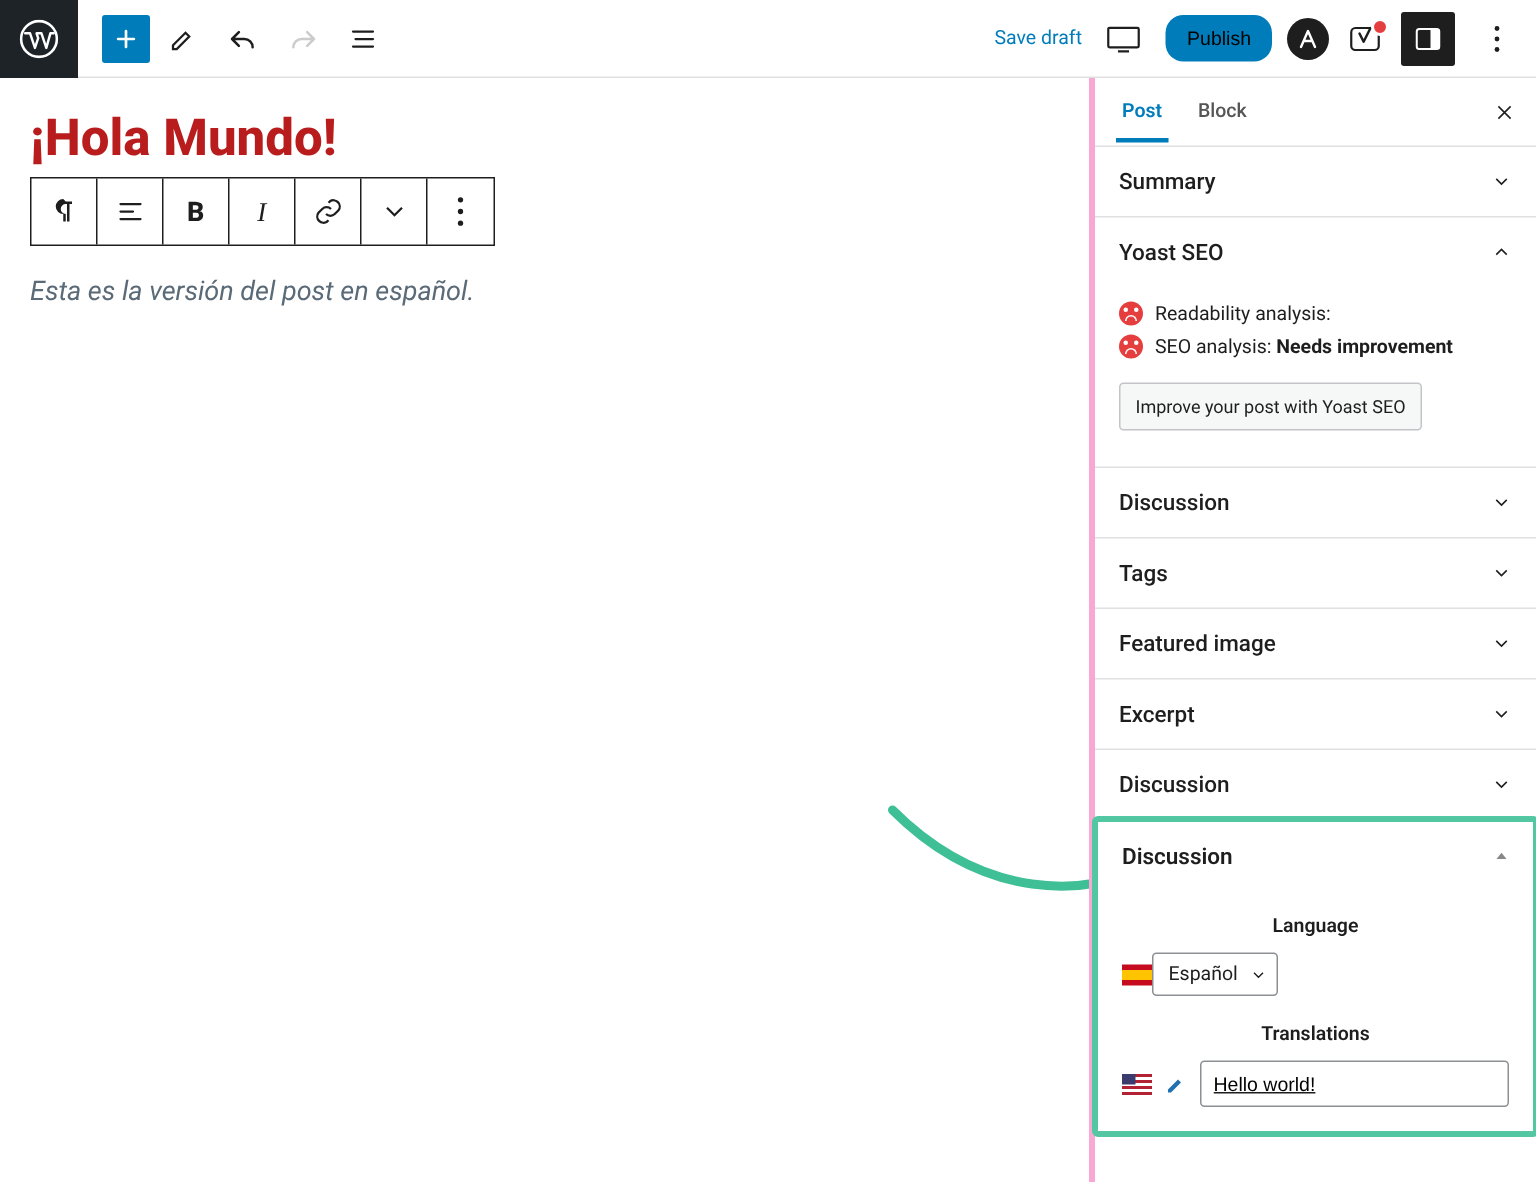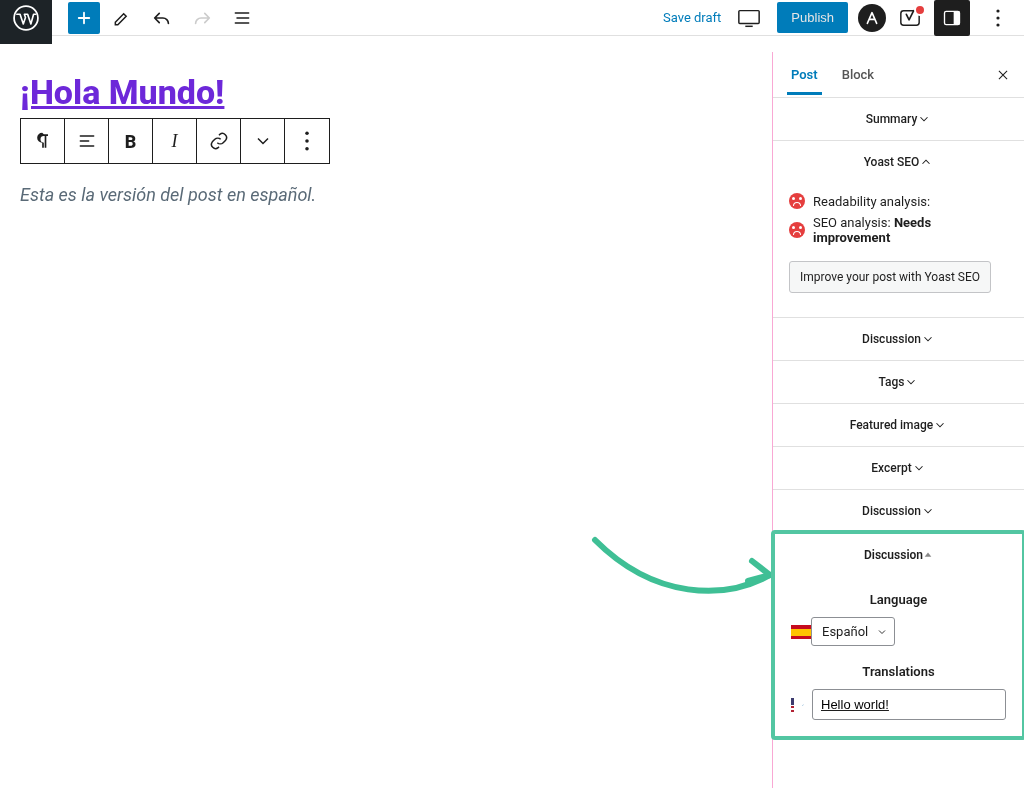--- a/index.html
+++ b/index.html
@@ -9,21 +9,21 @@
     color: #1e1e1e;
     background: #fff;
     width: 1024px;
     height: 788px;
     overflow: hidden;
     position: relative;
   }
 
   
   .topbar {
-    height: 36px;
+    height: 52px;
     display: flex;
     align-items: center;
     border-bottom: 1px solid #e0e0e0;
   }
   .wp-logo {
     width: 52px; height: 52px;
     background: #1d2327;
     display: flex; align-items: center; justify-content: center;
     color: #fff;
   }
@@ -41,22 +41,22 @@
     cursor:pointer; color:#1e1e1e;
   }
   .tb-iconbtn.disabled { color:#bcbcbc; }
   .tb-spacer { flex:1; }
   .tb-right { display:flex; align-items:center; gap: 10px; padding-right: 8px; }
   .save-draft { color:#007cba; cursor:pointer; font-size:13px; }
   .preview-btn, .settings-btn, .more-btn {
     width:36px; height:36px; display:flex; align-items:center; justify-content:center; cursor:pointer;
   }
   .publish-btn {
-    background:#007cba; color:#e5e5e5; border:none;
-    padding: 8px 14px; border-radius:2px; cursor:pointer; font-size:13px;
+    background:#007cba; color:#000000; border:none;
+    padding: 8px 14px; border-radius:12px; cursor:pointer; font-size:13px;
   }
   .plugin-badge-a {
     width:28px; height:28px; border-radius:50%; background:#1e1e1e;
     color:#fff; display:flex; align-items:center; justify-content:center;
     font-weight:700; font-size:15px;
   }
   .plugin-badge-y {
     position:relative; width:28px; height:28px;
     display:flex; align-items:center; justify-content:center;
   }
@@ -70,21 +70,21 @@
     width:36px; height:36px; background:#1e1e1e; color:#fff;
     display:flex; align-items:center; justify-content:center; border-radius:2px;
   }
 
   
   .canvas {
     position:absolute; top:52px; left:0; right:258px; bottom:0;
     padding: 20px;
   }
   .post-title {
-    font-size: 34px; font-weight: 800; color:#6d28d9;text-decoration:underline;
+    font-size: 34px; font-weight: 800; color:#b91c1c;
   }
   .block-toolbar {
     display:inline-flex; border:1px solid #1e1e1e; margin-top:6px; background:#fff;
   }
   .bt-cell {
     width:44px; height:44px; display:flex; align-items:center; justify-content:center;
     border-right:1px solid #1e1e1e; cursor:pointer;
   }
   .bt-cell:last-child { border-right:none; }
   .bt-cell svg { width:20px; height:20px; }
@@ -96,43 +96,43 @@
 
   
   .arrow-svg {
     position:absolute; left:575px; top:510px; width:220px; height:120px;
     pointer-events:none;
   }
 
   
   .sidebar {
     position:absolute; top:52px; right:0; bottom:0;
-    width:252px; border-left:1px solid #f9a8d4; background:#fff;
+    width:298px; border-left:4px solid #f9a8d4; background:#fff;
     overflow:visible;
   }
   .sb-tabs {
     display:flex; align-items:center; height:46px; border-bottom:1px solid #e0e0e0;
     padding: 0 6px;
   }
   .sb-tab {
     padding: 12px 12px; font-size:13px; font-weight:500; cursor:pointer; color:#555;
   }
   .sb-tab.active {
     color:#007cba; font-weight:600; position:relative;
   }
   .sb-tab.active::after {
     content:""; position:absolute; left:8px; right:8px; bottom:-1px;
     height:3px; background:#007cba;
   }
   .sb-close { margin-left:auto; padding:8px; cursor:pointer; }
   .sb-panel {
     border-bottom:1px solid #e0e0e0;
     padding: 14px 16px;
-    display:flex; align-items:center; justify-content:center;
-    cursor:pointer; font-weight:500; font-size:12px;
+    display:flex; align-items:center; justify-content:space-between;
+    cursor:pointer; font-weight:500; font-size:15px;
   }
   .sb-panel .chev { color:#555; }
   .yoast-body {
     padding: 4px 16px 24px 16px; border-bottom:1px solid #e0e0e0; font-size:13px;
   }
   .y-row { display:flex; align-items:center; gap:8px; margin:6px 0; }
   .y-face {
     width:16px; height:16px; border-radius:50%; background:#e53e3e;
     position:relative; flex-shrink:0;
   }

